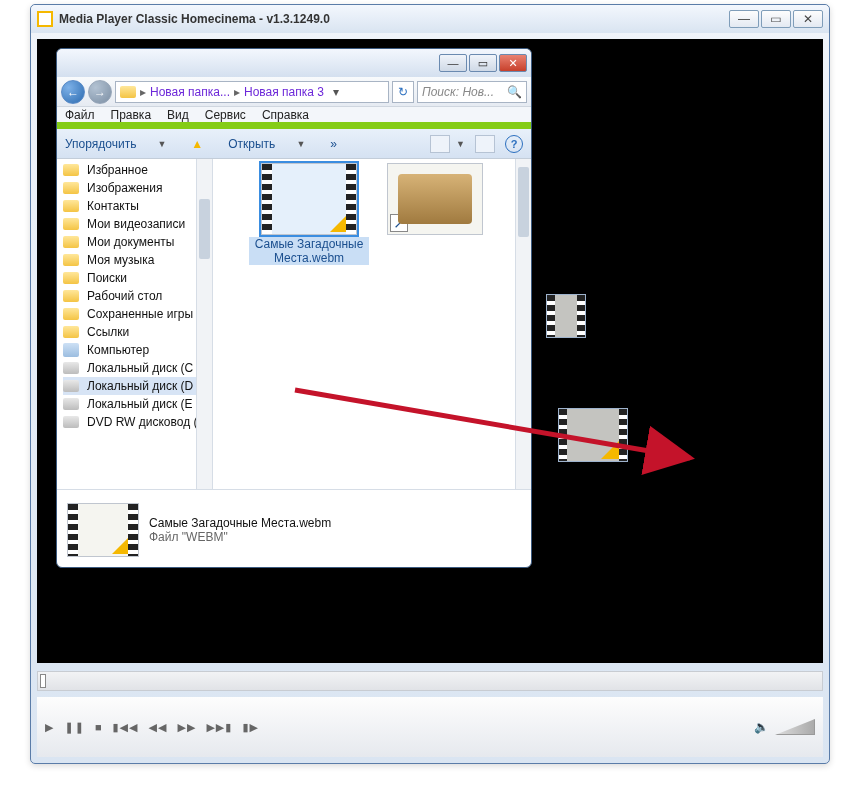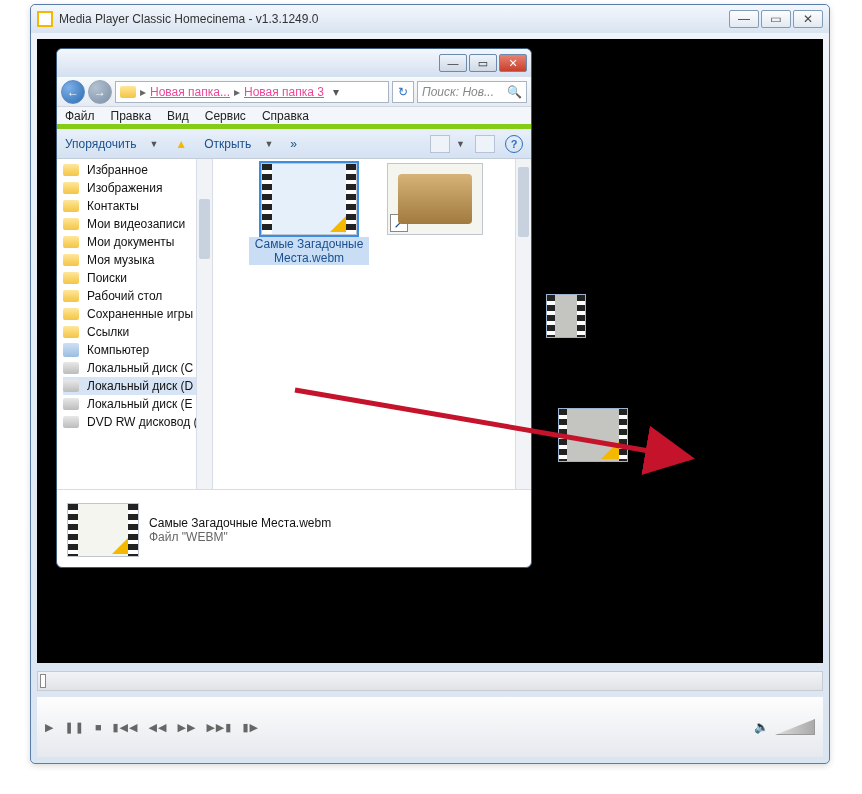--- a/index.html
+++ b/index.html
@@ -2,21 +2,21 @@
 <html><head>
 <meta charset="utf-8">
 <style>
 * { margin: 0; padding: 0; box-sizing: border-box; font-family: "Segoe UI", Tahoma, sans-serif; font-size: 12px; }
 body { background: #fff; width: 862px; height: 794px; position: relative; overflow: hidden; }
 
 
 .mpc-window { position: absolute; left: 30px; top: 4px; width: 800px; height: 760px; border: 1px solid #5a7ca8; border-radius: 5px; background: linear-gradient(to bottom, #f0f4fa, #dae5f2); box-shadow: 0 2px 6px rgba(0,0,0,.15); }
 .mpc-titlebar { height: 28px; display: flex; align-items: center; padding: 0 6px; background: linear-gradient(to bottom,#f3f7fd,#d9e4f1); border-radius: 5px 5px 0 0; }
 .mpc-titlebar .icon { width: 16px; height: 16px; margin-right: 6px; }
-.mpc-titlebar .title { color: #333; }
+.mpc-titlebar .title { color: #333; font-weight: bold; }
 .mpc-winbtns { margin-left: auto; display: flex; gap: 2px; }
 .mpc-winbtn { width: 30px; height: 18px; border: 1px solid #7f9db9; border-radius: 2px; background: linear-gradient(to bottom,#fdfdfd,#e3e9f2); display: flex; align-items: center; justify-content: center; color: #444; font-size: 12px; }
 .mpc-content { position: absolute; left: 6px; right: 6px; top: 34px; bottom: 100px; background: #000; }
 .mpc-seekbar { position: absolute; left: 6px; right: 6px; bottom: 72px; height: 20px; background: linear-gradient(to bottom,#f2f3f5,#e1e3e7); border: 1px solid #c8ccd2; }
 .mpc-seekhandle { position: absolute; left: 2px; top: 2px; width: 6px; height: 14px; background: #fff; border: 1px solid #888; }
 .mpc-controls { position: absolute; left: 6px; right: 6px; bottom: 6px; height: 60px; background: linear-gradient(to bottom,#fdfdfd,#e6e9ee); display: flex; align-items: center; padding: 0 8px; gap: 10px; }
 .mpc-btn { color: #666; font-size: 11px; letter-spacing: 1px; cursor: pointer; }
 .mpc-vol { margin-left: auto; display: flex; align-items: center; gap: 6px; }
 .mpc-voltri { width: 40px; height: 16px; background: linear-gradient(to right,#ddd,#aaa); clip-path: polygon(0 100%,100% 0,100% 100%); border: 1px solid #999; }
 
@@ -25,29 +25,29 @@
 .exp-titlebar { height: 28px; background: linear-gradient(to bottom,#f3f7fd,#d4e0ef); border-radius: 6px 6px 0 0; display: flex; justify-content: flex-end; align-items: center; padding-right: 4px; }
 .exp-winbtns { display: flex; }
 .exp-winbtn { width: 28px; height: 18px; margin-left: 2px; border: 1px solid #6a8ab0; border-radius: 2px; display: flex; align-items: center; justify-content: center; font-size: 11px; color: #333; }
 .exp-winbtn.min { background: linear-gradient(#f0f4fa,#cfd9e6); }
 .exp-winbtn.max { background: linear-gradient(#f0f4fa,#cfd9e6); }
 .exp-winbtn.close { background: linear-gradient(#e98272,#c7402b); color: #fff; }
 .exp-nav { height: 30px; background: linear-gradient(#f8fafc,#e6ebf2); display: flex; align-items: center; padding: 0 4px; gap: 3px; border-bottom: 1px solid #cfd6df; }
 .navcircle { width: 24px; height: 24px; border-radius: 50%; border: 1px solid #5a8bc7; background: radial-gradient(circle at 30% 30%,#7db1e8,#2c6bb0); display: flex; align-items: center; justify-content: center; color: #fff; font-size: 12px; }
 .navcircle.fwd { filter: grayscale(.6) opacity(.7); }
 .addressbar { flex: 1; height: 22px; border: 1px solid #a8b4c4; background: #fff; display: flex; align-items: center; padding: 0 4px; gap: 4px; }
-.addressbar .crumb { color: #ec4899; text-decoration: underline; }
+.addressbar .crumb { color: #6d28d9; }
 .addressbar .sep { color: #666; }
 .addr-drop { width: 16px; text-align: center; color: #555; }
 .refresh-box { width: 22px; height: 22px; border: 1px solid #a8b4c4; background: #fff; display: flex; align-items: center; justify-content: center; color: #2b6fbf; }
 .searchbox { width: 110px; height: 22px; border: 1px solid #a8b4c4; background: #fff; display: flex; align-items: center; padding: 0 4px; color: #888; font-style: italic; position: relative; }
 .searchbox .mag { margin-left: auto; color: #2b6fbf; font-style: normal; }
-.exp-menu { height: 22px; display: flex; align-items: center; padding: 0 8px; gap: 16px; background: #f3f6fa; border-bottom: 5px solid #84cc16; }
+.exp-menu { height: 22px; display: flex; align-items: center; padding: 0 8px; gap: 16px; background: #f3f6fa; border-bottom: 7px solid #84cc16; }
 .exp-menu span { color: #222; }
-.exp-toolbar { height: 30px; background: linear-gradient(#e8f0fa,#d5e2f2); border-bottom: 1px solid #c3cdd9; display: flex; align-items: center; padding: 0 8px; gap: 17px; color: #1b4f8f; }
+.exp-toolbar { height: 30px; background: linear-gradient(#e8f0fa,#d5e2f2); border-bottom: 1px solid #c3cdd9; display: flex; align-items: center; padding: 0 8px; gap: 25px; color: #1b4f8f; }
 .tb-drop { color: #555; font-size: 9px; margin-left: -4px; }
 .tb-right { margin-left: auto; display: flex; align-items: center; gap: 10px; }
 .tb-iconbtn { width: 20px; height: 18px; border: 1px solid #b6c3d4; background: #eef3fa; }
 .tb-help { width: 18px; height: 18px; border-radius: 50%; border: 1px solid #2b6fbf; color: #2b6fbf; display: flex; align-items: center; justify-content: center; font-size: 11px; font-weight: bold; }
 .exp-body { display: flex; height: 330px; }
 .tree { width: 156px; border-right: 1px solid #d6dde6; overflow: hidden; position: relative; }
 .tree-scroll { position: absolute; right: 0; top: 0; bottom: 0; width: 16px; background: #f1f3f6; border-left: 1px solid #d6dde6; }
 .tree-thumb { position: absolute; left: 2px; right: 2px; top: 40px; height: 60px; background: #c8d2de; border-radius: 2px; }
 .tree ul { list-style: none; padding: 2px 0 0 6px; }
 .tree li { display: flex; align-items: center; gap: 8px; padding: 2px 0; white-space: nowrap; color: #111; }

